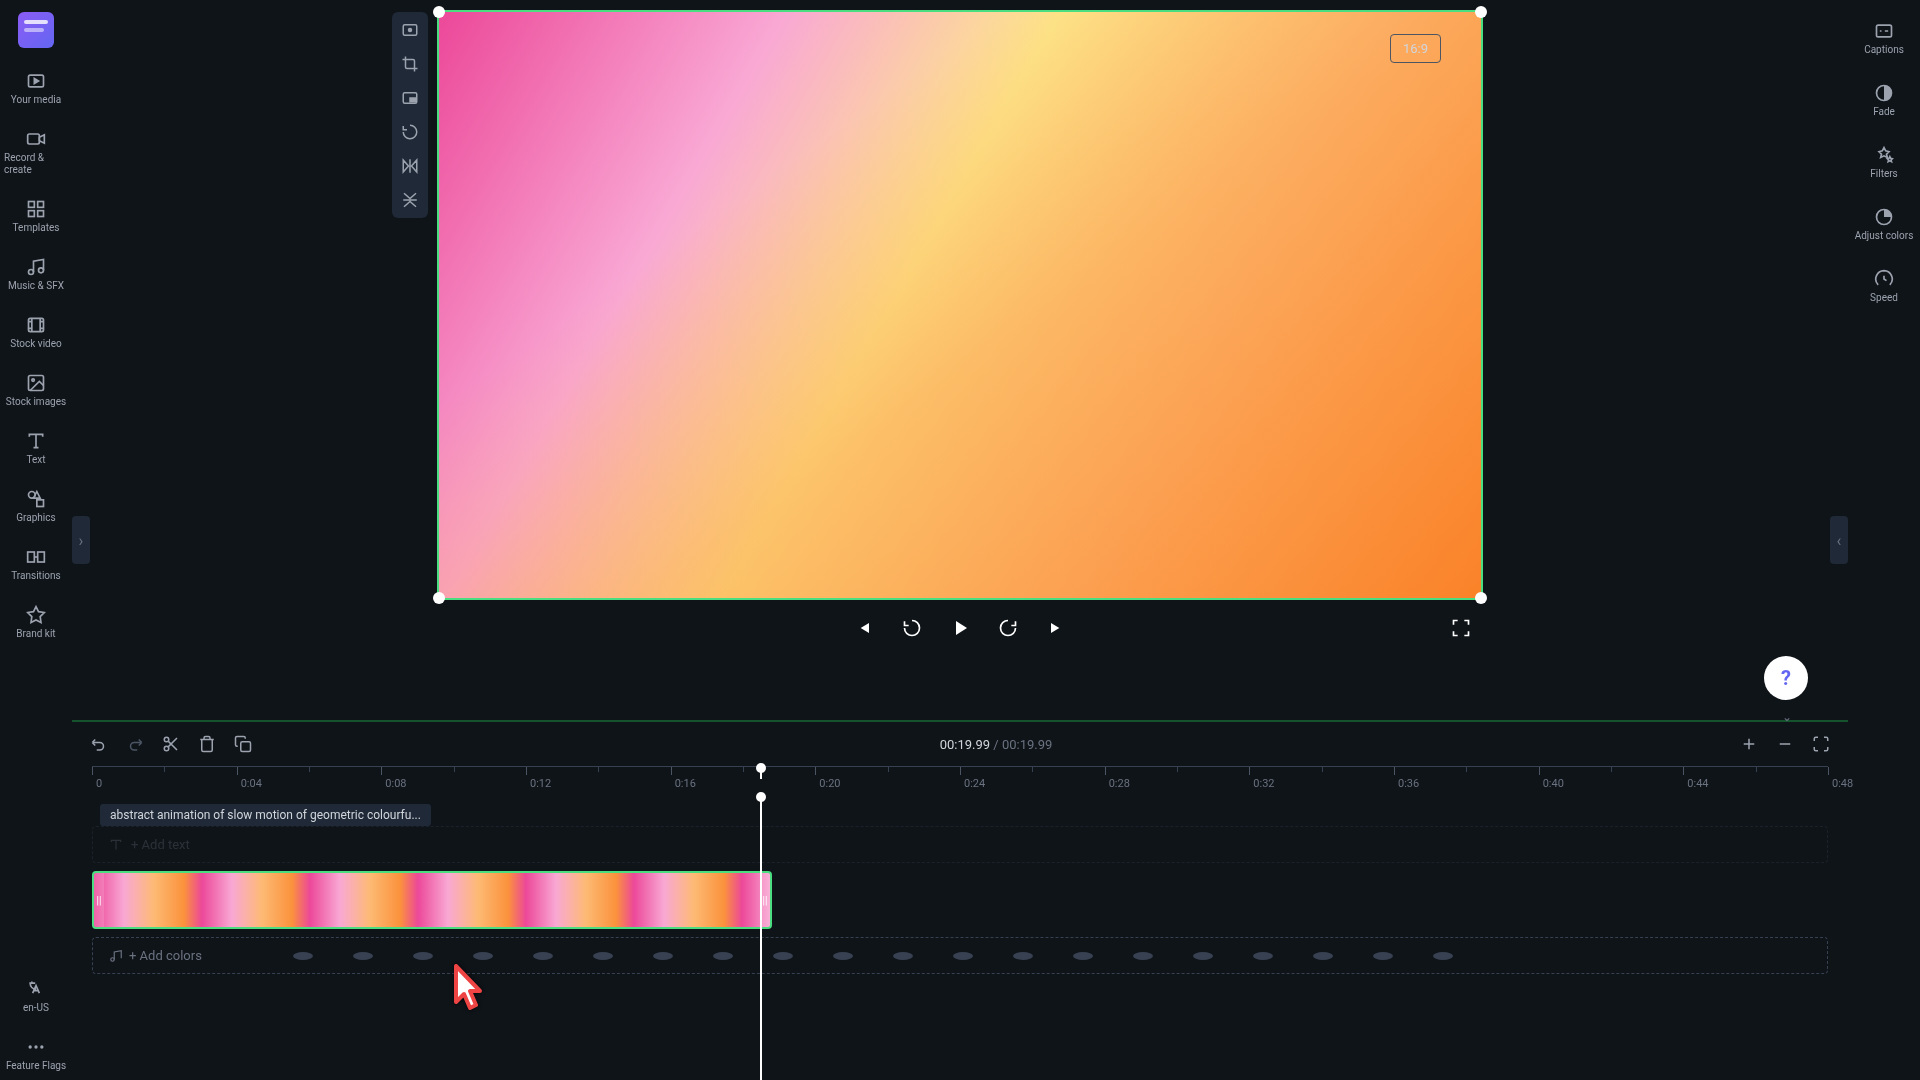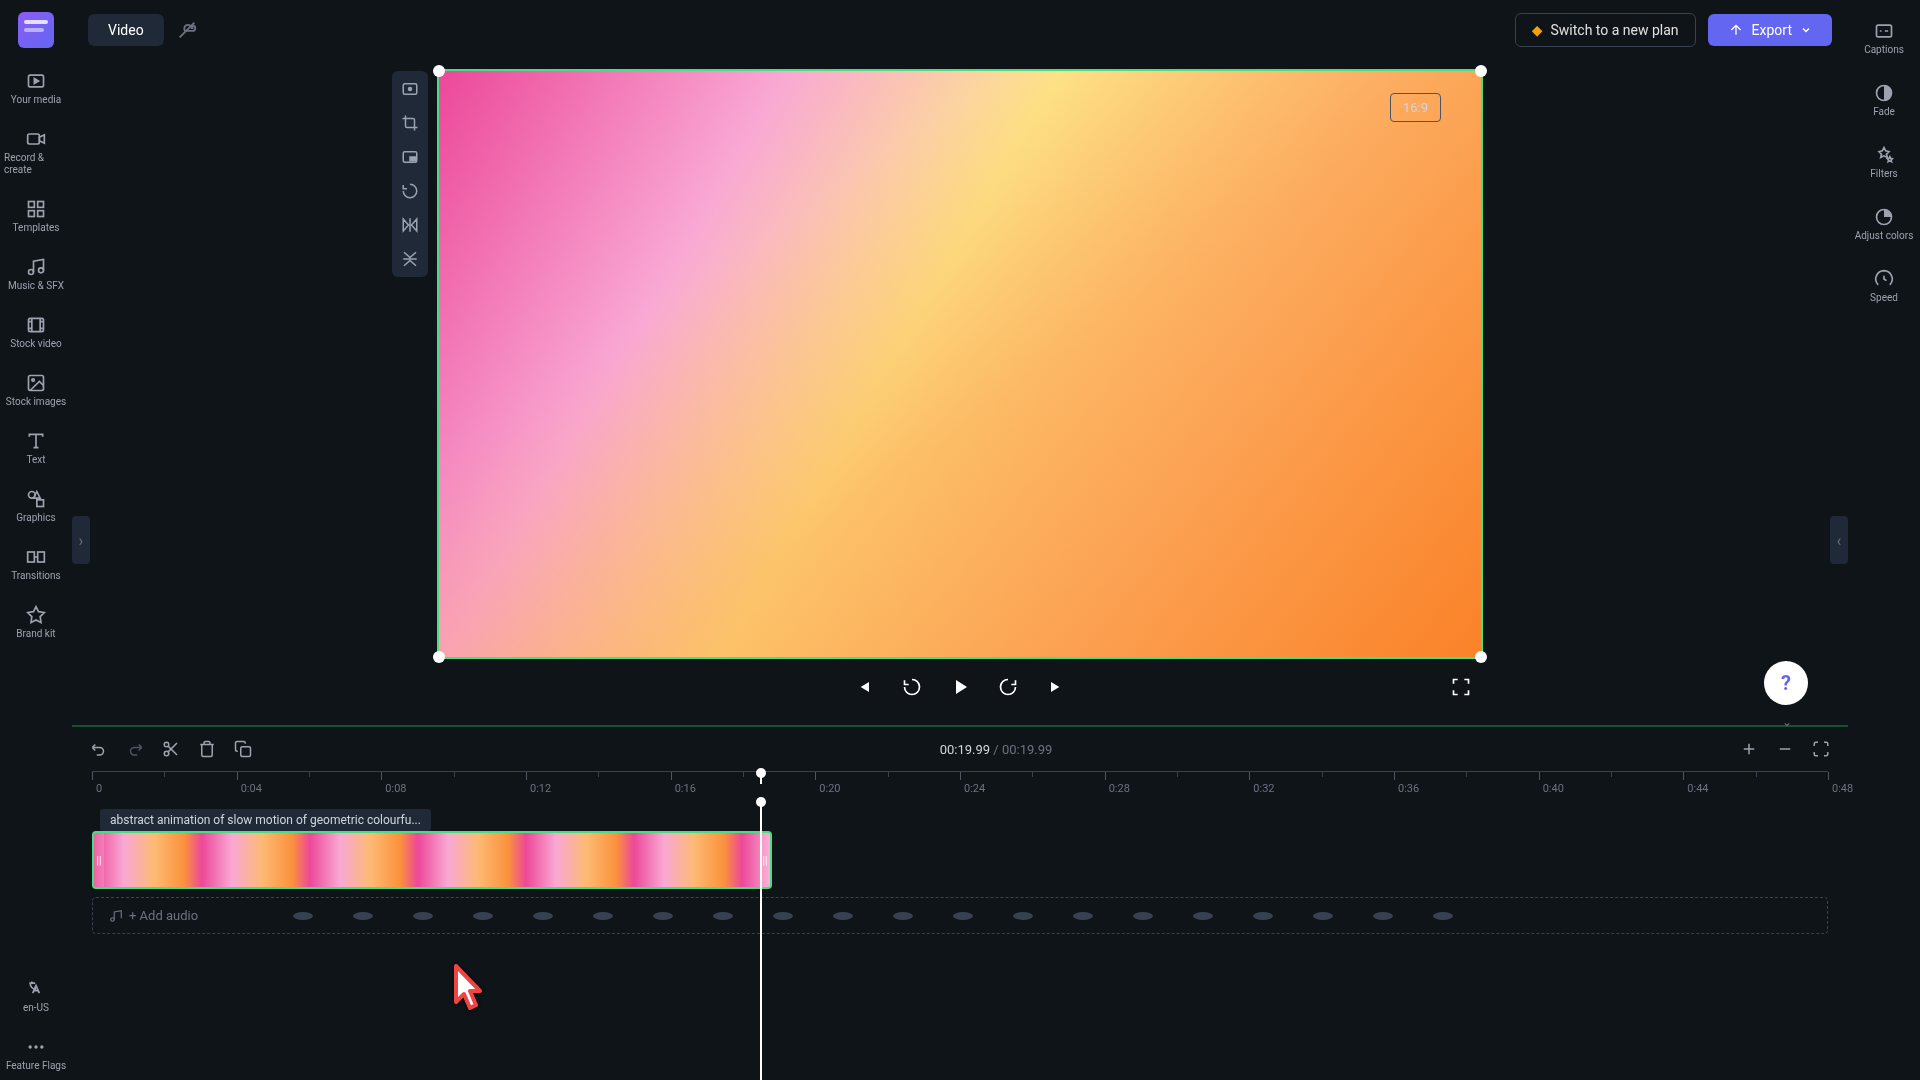--- a/index.html
+++ b/index.html
@@ -194,43 +194,20 @@
           <circle cx="19" cy="12" r="2"></circle>
         </svg>
       </div>
     <div class="side-label">Feature Flags</div>
   </div>
 </div>
 
 <div class="expand-tab expand-left">›</div>
 
 <div class="main-area">
-  <div class="top-bar">
-    <button class="video-btn">Video</button>
-    <div class="cloud-icon">
-        <svg width="22" height="22" viewBox="0 0 24 24" fill="none" stroke="currentColor" stroke-width="2">
-          <path d="M18 10h-1a4 4 0 10-7 3h8a3 3 0 000-6z"></path>
-          <line x1="4" y1="20" x2="20" y2="4"></line>
-        </svg>
-      </div>
-    <div class="top-spacer"></div>
-    <div class="switch-plan">
-      <span class="diamond">◆</span>
-      <span>Switch to a new plan</span>
-    </div>
-    <button class="export-btn">
-      <svg width="16" height="16" viewBox="0 0 24 24" fill="none" stroke="currentColor" stroke-width="2">
-          <path d="M12 19V5M5 12l7-7 7 7"></path>
-        </svg>
-      <span>Export</span>
-      <svg width="12" height="12" viewBox="0 0 24 24" fill="none" stroke="currentColor" stroke-width="3">
-          <path d="M6 9l6 6 6-6"></path>
-        </svg>
-    </button>
-  </div>
 
   <div class="canvas-area">
     <div class="canvas-tools">
       <div class="tool-btn">
           <svg width="18" height="18" viewBox="0 0 24 24" fill="none" stroke="currentColor" stroke-width="2">
             <rect x="3" y="5" width="18" height="14" rx="2"></rect>
             <circle cx="12" cy="12" r="2" fill="currentColor"></circle>
           </svg>
         </div>
       <div class="tool-btn">
@@ -427,30 +404,36 @@
         <div class="ruler-minor" style="left: 95.8333%;"></div>
         <div class="ruler-tick" style="left: 100%;">
           <div class="line"></div>
           <div class="lbl">0:48</div>
         </div>
         <div class="playhead" style="left: 38.5%; height: 12px;"></div>
       </div>
 
     <div class="tracks">
       <div class="clip-tooltip">abstract animation of slow motion of geometric colourfu...</div>
+      <div class="track-placeholder" style="opacity:0.3;">
+        <svg width="14" height="14" viewBox="0 0 24 24" fill="none" stroke="currentColor" stroke-width="2">
+            <path d="M4 7V4h16v3M12 4v16"></path>
+          </svg>
+        <span>+ Add text</span>
+      </div>
       <div class="video-clip">
         <div class="clip-handle left">||</div>
         <div class="clip-handle right">||</div>
       </div>
       <div class="audio-track">
         <svg width="14" height="14" viewBox="0 0 24 24" fill="none" stroke="currentColor" stroke-width="2">
             <path d="M9 18V5l12-2v13"></path>
             <circle cx="6" cy="18" r="3"></circle>
           </svg>
-        <span>+ Add audio</span>
+        <span>+ Add colors</span>
         <div class="audio-wave">
             <span></span>
             <span></span>
             <span></span>
             <span></span>
             <span></span>
             <span></span>
             <span></span>
             <span></span>
             <span></span>

